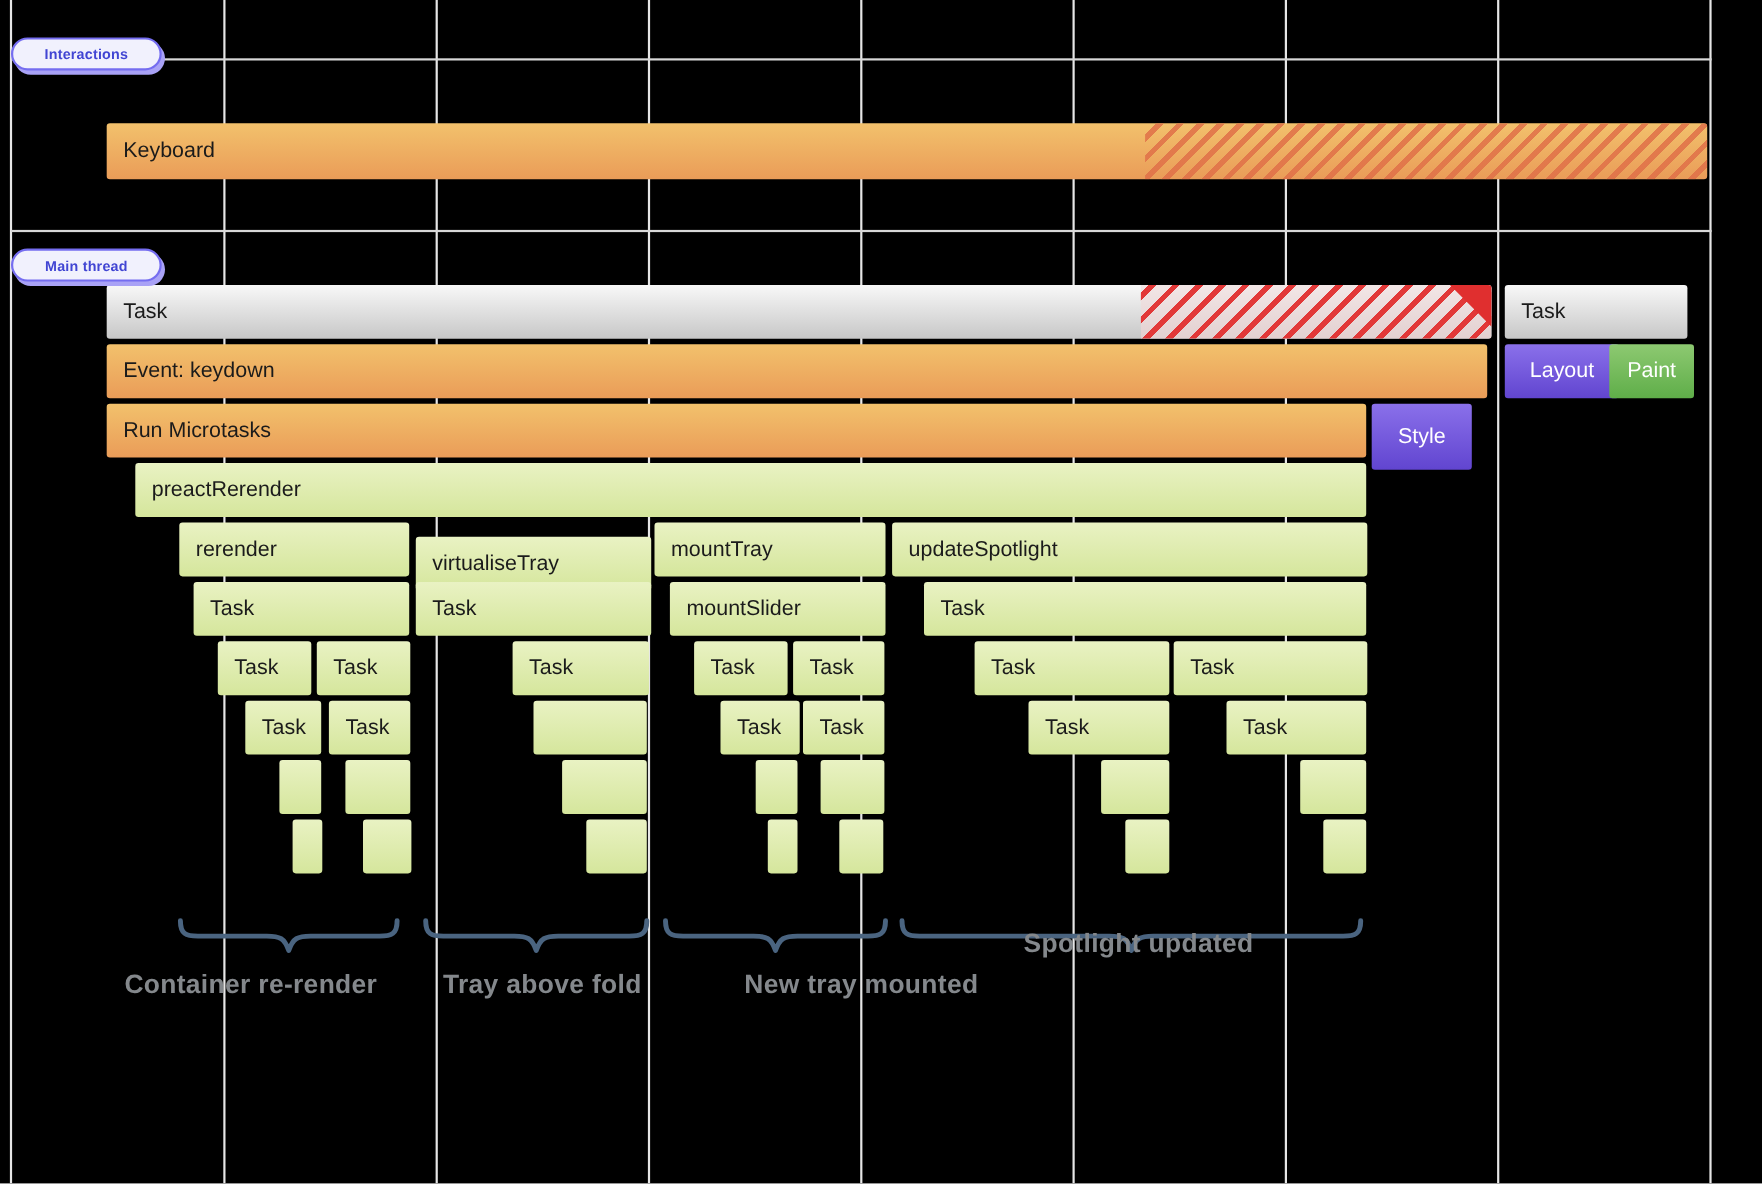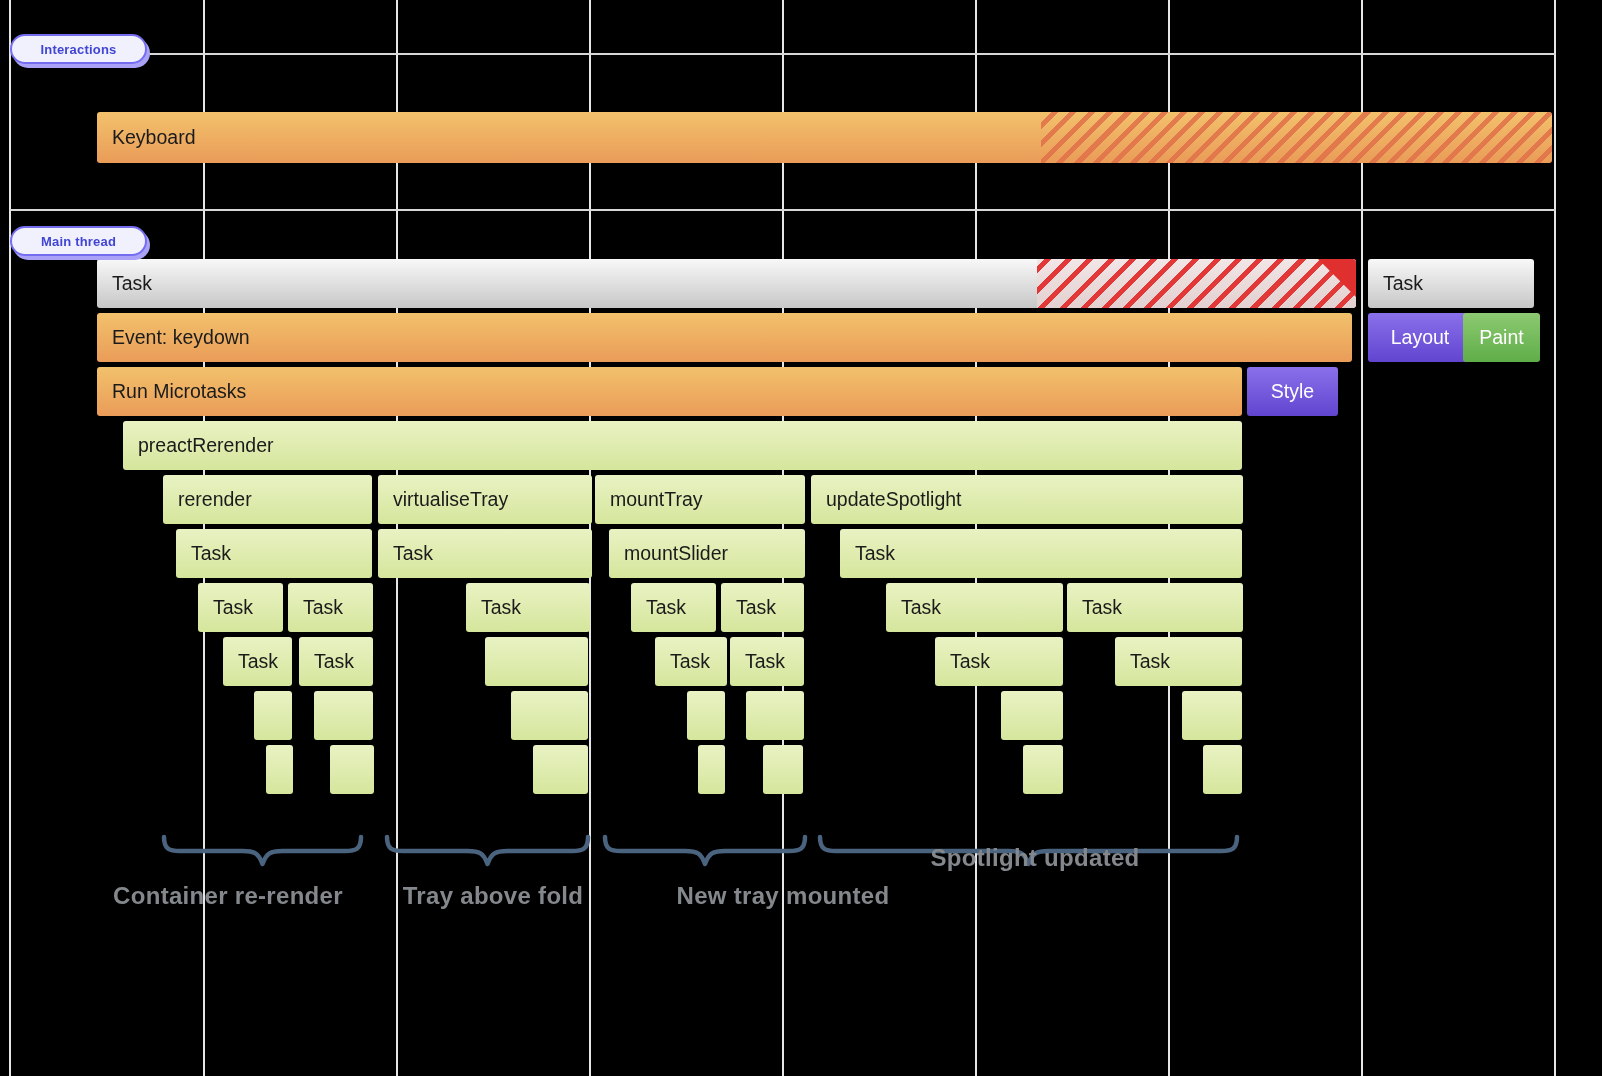--- a/index.html
+++ b/index.html
@@ -77,30 +77,30 @@
         <span class="lbl">Task</span>
         <div class="hatch red-h" style="left: 940px; width: 319px;"></div>
         <div class="tri"></div>
       </div>
       <div class="bar orange" style="left: 97px; top: 313px; width: 1255px; height: 49px;">
         <span class="lbl">Event: keydown</span>
       </div>
       <div class="bar orange" style="left: 97px; top: 367px; width: 1145px; height: 49px;">
         <span class="lbl">Run Microtasks</span>
       </div>
-      <div class="bar purple centered" style="left: 1247px; top: 367px; width: 91px; height: 49px;">
+      <div class="bar purple centered" style="left: 1247px; top: 367px; width: 91px; height: 60px;">
         <span class="lbl">Style</span>
       </div>
       <div class="bar green" style="left: 123px; top: 421px; width: 1119px; height: 49px;">
         <span class="lbl">preactRerender</span>
       </div>
       <div class="bar green" style="left: 163px; top: 475px; width: 209px; height: 49px;">
         <span class="lbl">rerender</span>
       </div>
-      <div class="bar green" style="left: 378px; top: 475px; width: 214px; height: 49px;">
+      <div class="bar green" style="left: 378px; top: 488px; width: 214px; height: 49px;">
         <span class="lbl">virtualiseTray</span>
       </div>
       <div class="bar green" style="left: 595px; top: 475px; width: 210px; height: 49px;">
         <span class="lbl">mountTray</span>
       </div>
       <div class="bar green" style="left: 811px; top: 475px; width: 432px; height: 49px;">
         <span class="lbl">updateSpotlight</span>
       </div>
       <div class="bar green" style="left: 176px; top: 529px; width: 196px; height: 49px;">
         <span class="lbl">Task</span>

